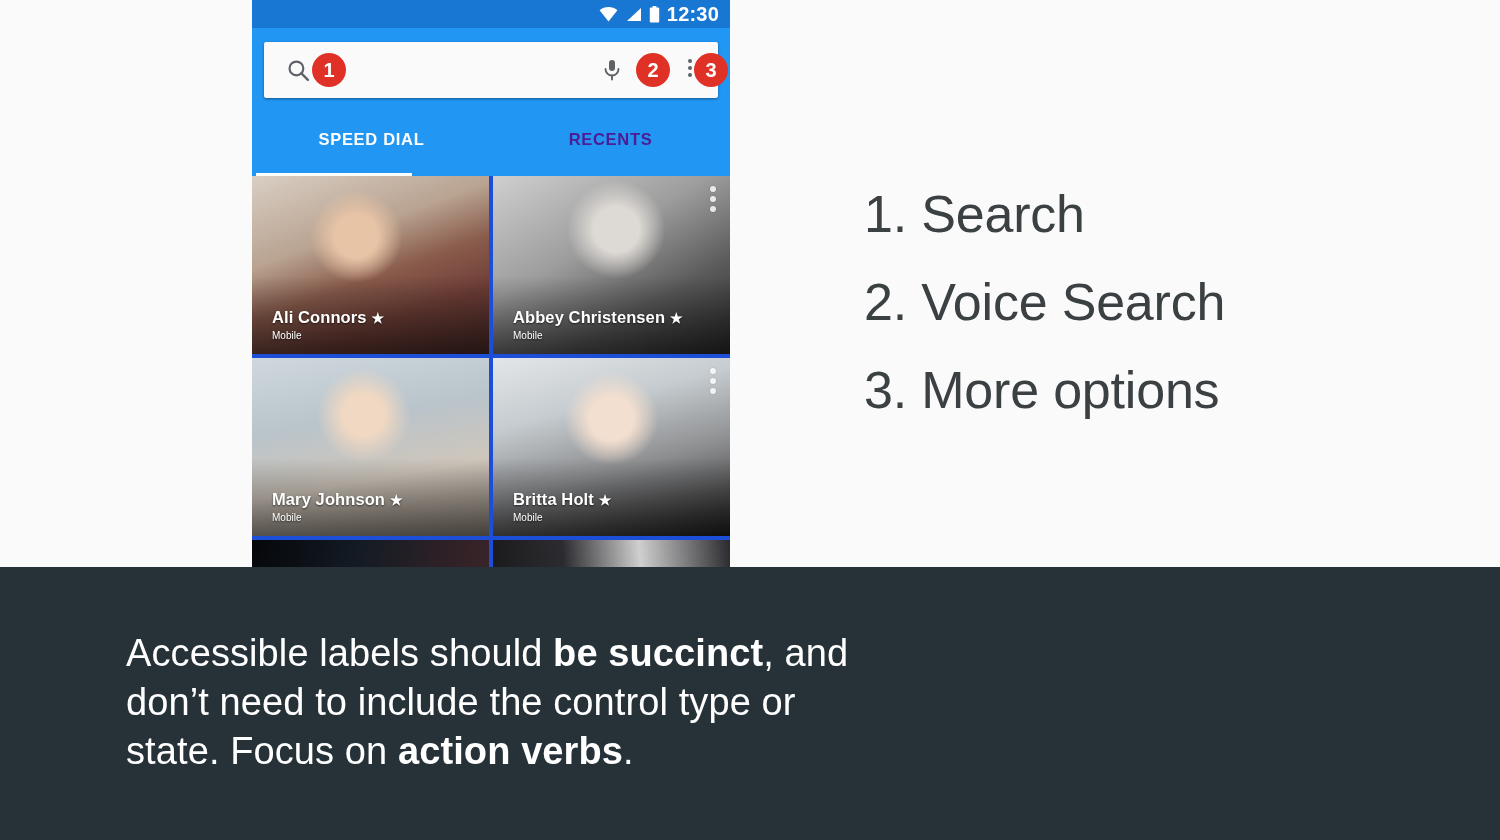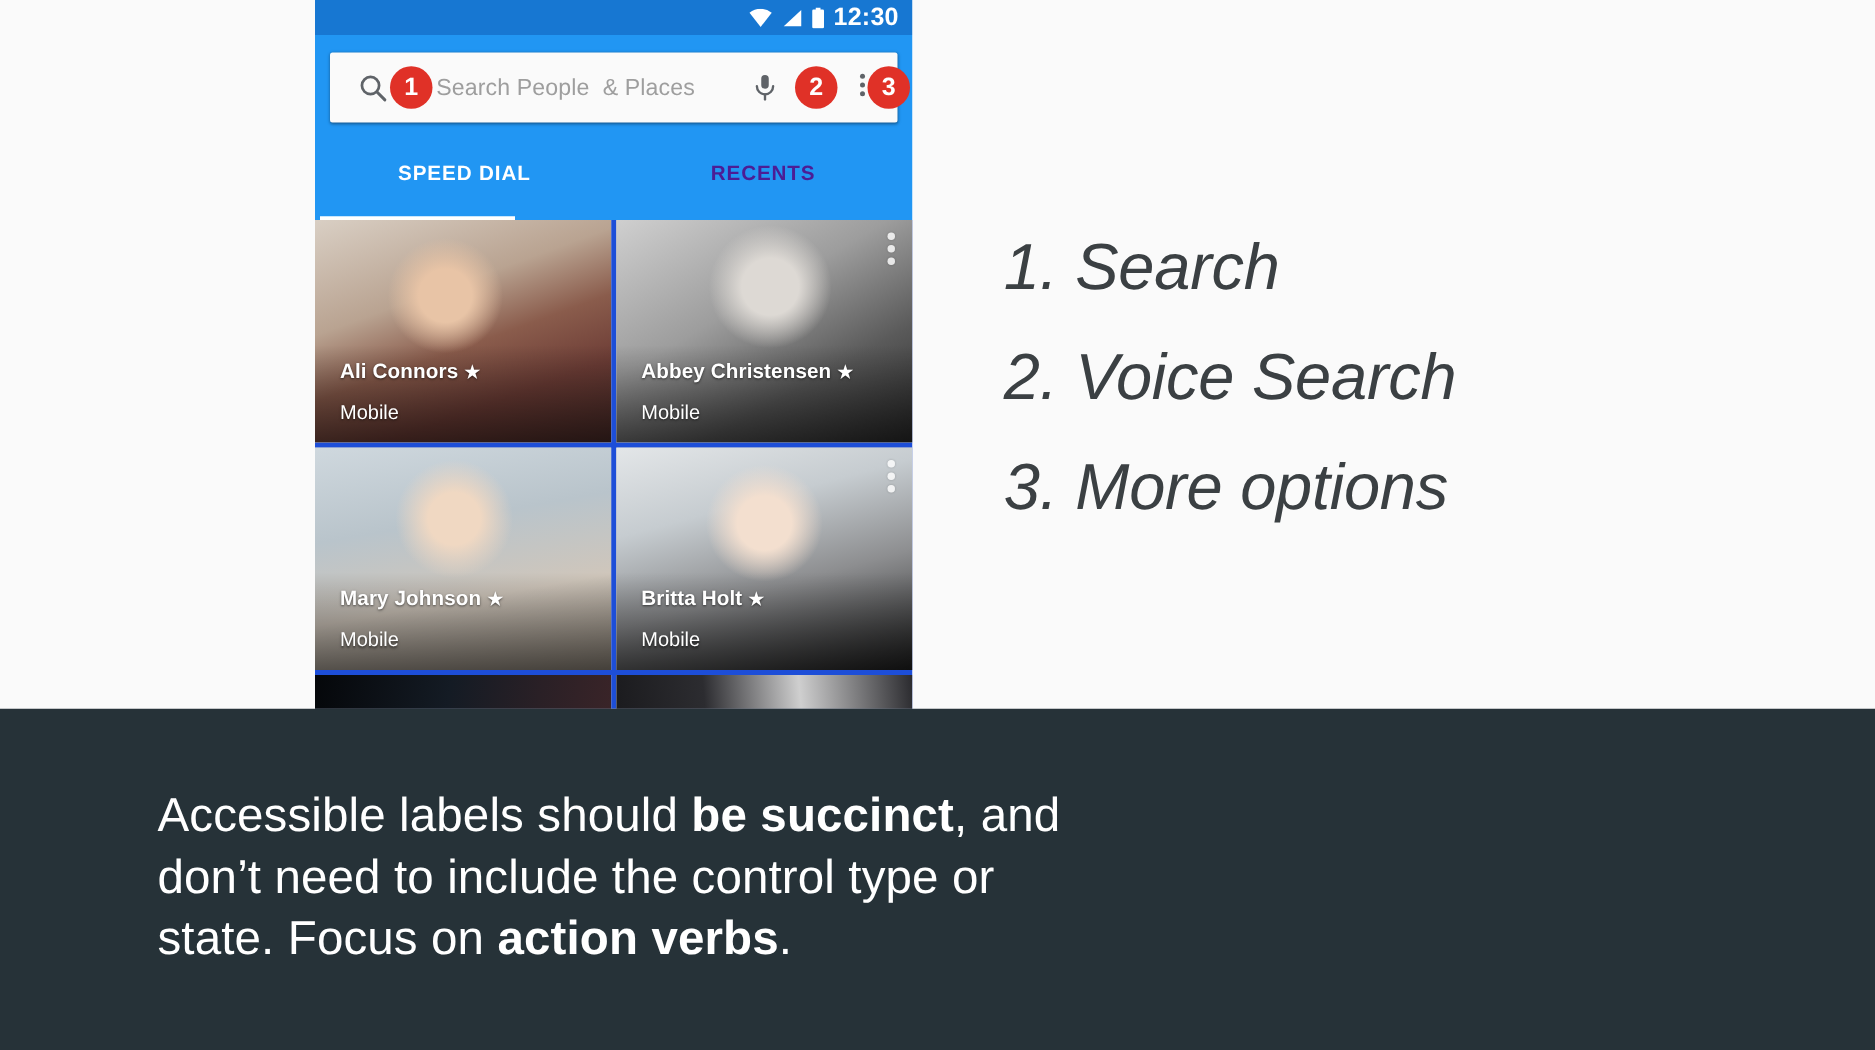--- a/index.html
+++ b/index.html
@@ -169,23 +169,23 @@
   .cell-name {
     font-size: 16.5px;
     font-weight: bold;
     letter-spacing: .1px;
     display: flex;
     align-items: center;
     gap: 5px;
     line-height: 1.25;
   }
   .cell-sub {
-    font-size: 16px;
+    font-size: 10px;
     line-height: 1.3;
-    margin-top: 14px;
+    margin-top: 1px;
   }
   .star { font-size: 14px; line-height: 1; }
 
   .cell-menu {
     position: absolute;
     top: 10px;
     right: 14px;
     z-index: 3;
     display: flex;
     flex-direction: column;
@@ -220,24 +220,23 @@
     background-image:
       radial-gradient(circle at 50% 34%, #f3dfcf 0 13%, rgba(243,223,207,0) 28%),
       linear-gradient(165deg, #e3e6e8 0%, #c6ccd0 30%, #8d8e90 60%, #1f1f1f 100%);
   }
   .p-dark1 { background-image: linear-gradient(100deg, #05070a 0%, #141b24 45%, #2a2026 75%, #3a2428 100%); }
   .p-dark2 { background-image: linear-gradient(85deg, #1b1b1e 0%, #2c2c30 30%, #cfcfcf 62%, #2a2a2e 100%); }
 
   
   #legend {
     position: absolute;
-    left: 803px;
+    left: 864px;
     top: 170px;
     width: 600px;
-    font-style: italic;
   }
   .legend-row {
     font-size: 52px;
     color: #3b4043;
     line-height: 88px;
     letter-spacing: -.2px;
     white-space: nowrap;
     font-weight: normal;
   }
 
@@ -283,21 +282,20 @@
   </div>
 
   <div id="appbar">
     <div id="searchfield">
 
       <svg class="sf-icon" width="25" height="25" viewBox="0 0 24 24">
         <circle cx="10" cy="10" r="6.6" fill="none" stroke="#5f6368" stroke-width="2.1"></circle>
         <line x1="14.8" y1="14.8" x2="21" y2="21" stroke="#5f6368" stroke-width="2.3" stroke-linecap="round"></line>
       </svg>
 
-      <span id="search-placeholder">Search People  &amp; Places</span>
 
       <div id="mic-wrap">
         <svg width="24" height="24" viewBox="0 0 24 24">
           <rect x="9" y="2" width="6" height="11" rx="3" fill="#5f6368"></rect>
           <path d="M5.5 11 a6.5 6.5 0 0 0 13 0" fill="none" stroke="#5f6368" stroke-width="1.9" stroke-linecap="round"></path>
           <line x1="12" y1="17.5" x2="12" y2="21.5" stroke="#5f6368" stroke-width="1.9" stroke-linecap="round"></line>
         </svg>
       </div>
 
       <div id="dots-wrap">

